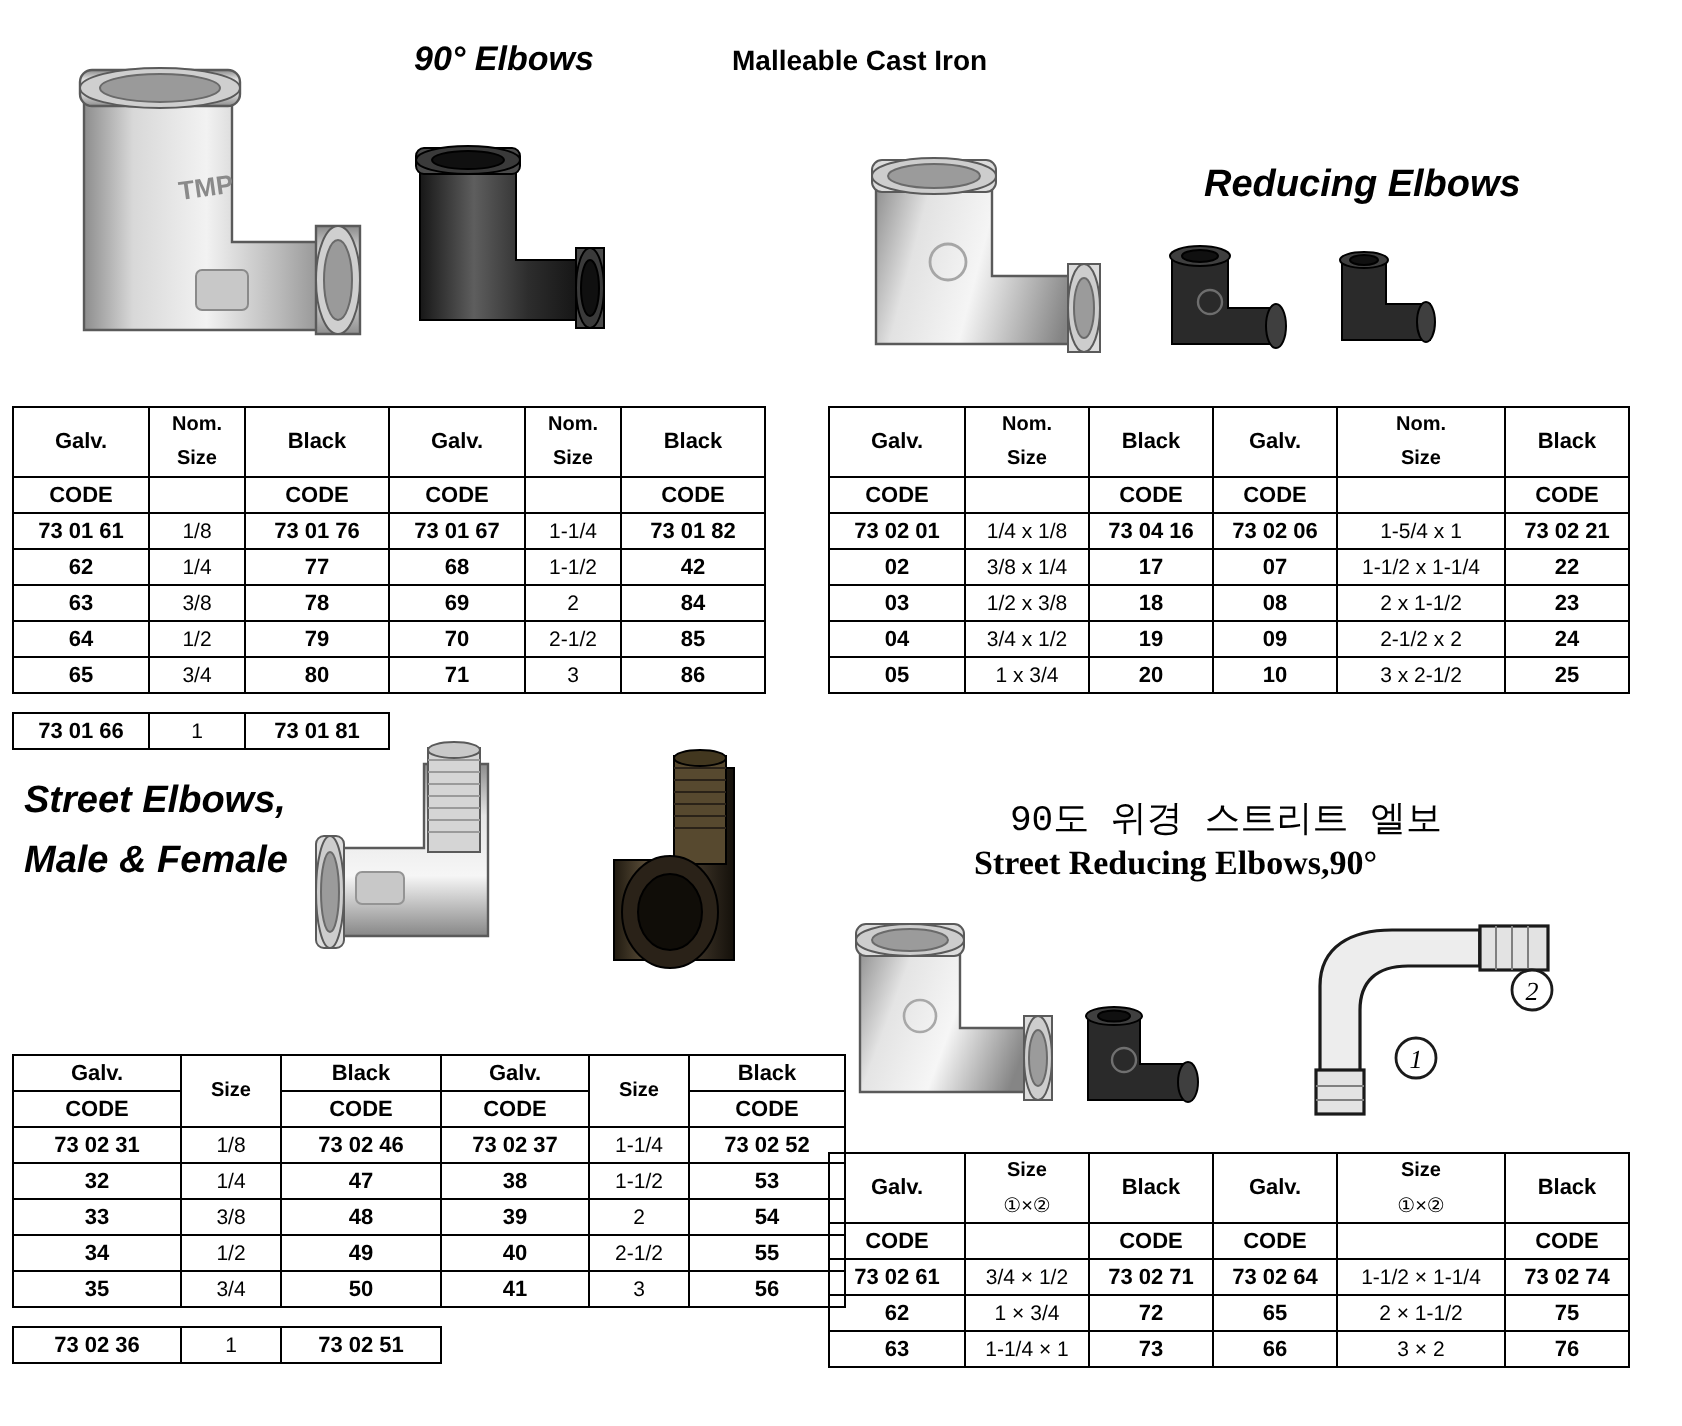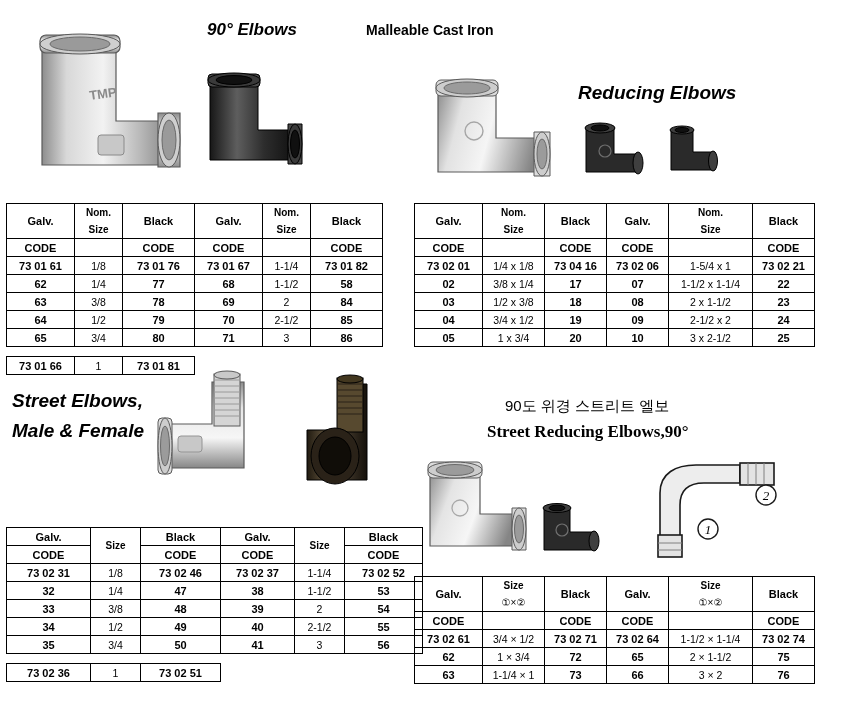--- a/index.html
+++ b/index.html
@@ -35,21 +35,21 @@
   table.spec th{font-weight:bold;font-size:11px;}
   table.spec td.code{font-weight:bold;font-size:11px;}
   table.spec tr.blank td{border:none;height:9px;}
   .nb-top{border-top:none !important;}
   .nb-bottom{border-bottom:none !important;}
   .hidden-cell{border:none !important;}
 
   
   .art{display:block;}
 
-  .kor{font-family:Liberation Sans, sans-serif;font-size:15px;}
+  .kor{font-family:Liberation Mono, monospace;font-size:18px;}
 </style>
 </head>
 <body>
 
 <div class="abs h-title" style="left:207px;top:20px;font-size:17px;">90°  Elbows</div>
 <div class="abs h-sub" style="left:330px;top:22px;font-size:14px;font-family:'Liberation Sans',sans-serif;margin-left:36px;">Malleable Cast Iron</div>
 
 <div class="abs" style="left:28px;top:25px;">
   <svg class="art" width="160" height="160" viewBox="0 0 160 160">
     <defs>
@@ -137,21 +137,21 @@
         <td class="code">73 01 67</td>
         <td>1-1/4</td>
         <td class="code">73 01 82</td>
       </tr>
       <tr>
         <td class="code">62</td>
         <td>1/4</td>
         <td class="code">77</td>
         <td class="code">68</td>
         <td>1-1/2</td>
-        <td class="code">58</td>
+        <td class="code">42</td>
       </tr>
       <tr>
         <td class="code">63</td>
         <td>3/8</td>
         <td class="code">78</td>
         <td class="code">69</td>
         <td>2</td>
         <td class="code">84</td>
       </tr>
       <tr>
@@ -183,21 +183,21 @@
         <td>1</td>
         <td class="code">73 01 81</td>
         <td class="hidden-cell"></td>
         <td class="hidden-cell"></td>
         <td class="hidden-cell"></td>
       </tr>
     </tbody>
   </table>
 </div>
 
-<div class="abs h-title" style="left:578px;top:82px;font-size:19px;">Reducing Elbows</div>
+<div class="abs h-title" style="left:602px;top:82px;font-size:19px;">Reducing Elbows</div>
 
 <div class="abs" style="left:424px;top:68px;">
   <svg class="art" width="140" height="120" viewBox="0 0 140 120">
     <defs>
       <linearGradient id="gal3" x1="0" y1="0" x2="1" y2="0.2">
         <stop offset="0%" stop-color="#8b8b8b"></stop>
           <stop offset="25%" stop-color="#e2e2e2"></stop>
         <stop offset="55%" stop-color="#f5f5f5"></stop>
           <stop offset="100%" stop-color="#838383"></stop>
       </linearGradient>

